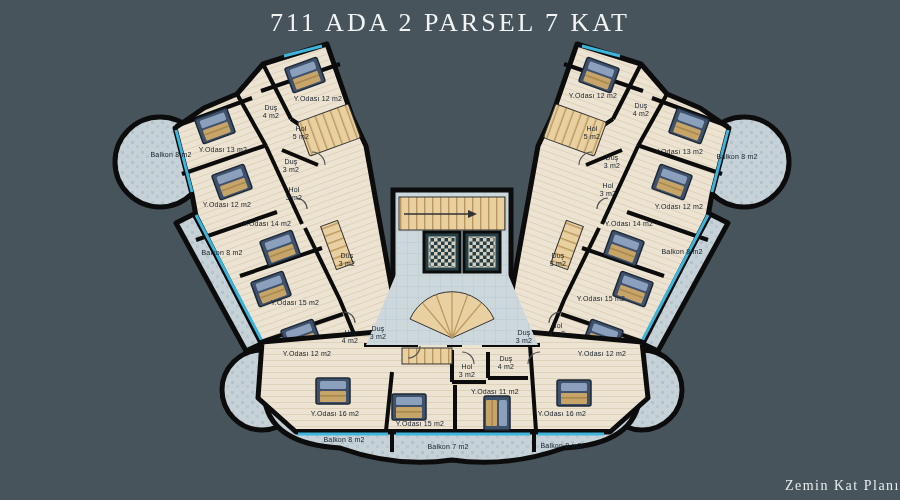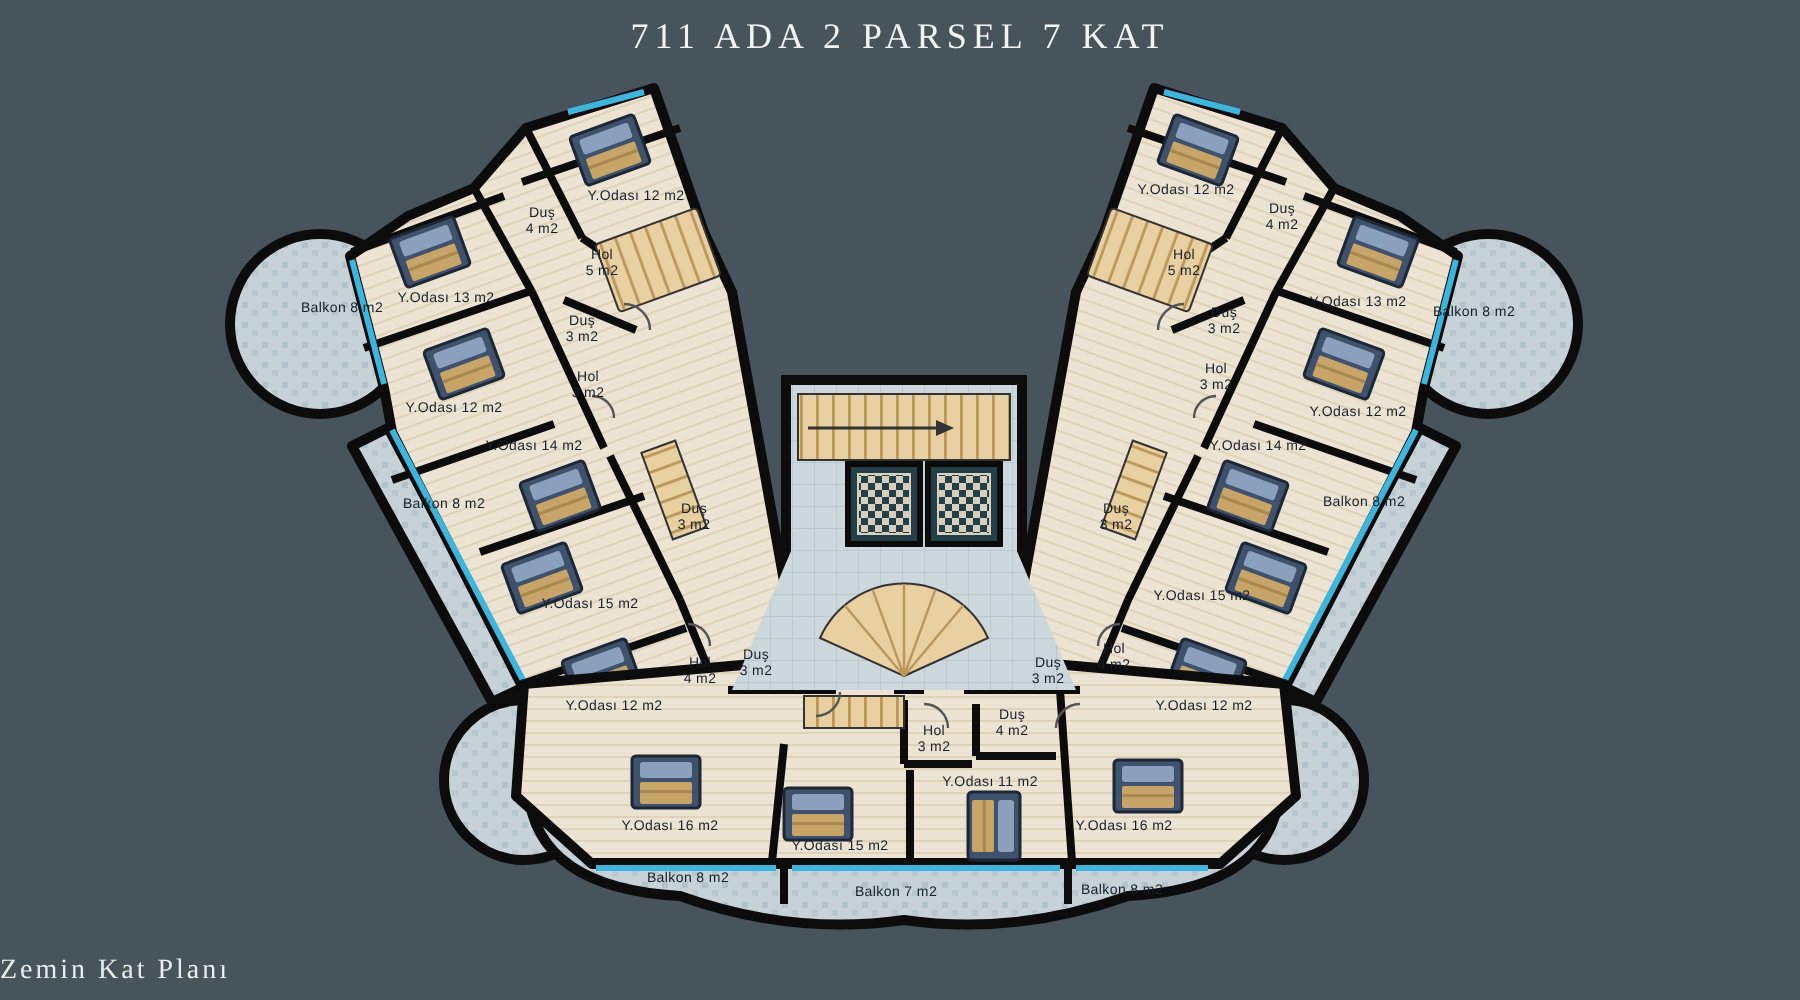--- a/index.html
+++ b/index.html
@@ -1,21 +1,21 @@
 <!DOCTYPE html>
 <html><head>
 <meta charset="utf-8">
 <style>
   html,body{margin:0;padding:0;background:#2f383d;}
   .stage{position:relative;width:900px;height:500px;background:#47545b;overflow:hidden;
          font-family:"Liberation Sans",sans-serif;}
   .plan-title{position:absolute;top:8px;left:0;right:0;text-align:center;
-    font-family:"Liberation Serif",serif;font-size:18px;letter-spacing:3px;
+    font-family:"Liberation Serif",serif;font-size:26px;letter-spacing:3px;
     color:#f2f4f4;z-index:3;}
-  .floor-caption{position:absolute;bottom:6px;left:0;right:0;text-align:left;
+  .floor-caption{position:absolute;bottom:6px;left:0;right:0;text-align:right;
     font-family:"Liberation Serif",serif;font-size:14px;letter-spacing:1.5px;
     color:#e8ecec;z-index:3;}
   svg.plan{position:absolute;left:0;top:0;z-index:1;}
   #labels{position:absolute;left:0;top:0;width:900px;height:500px;z-index:2;pointer-events:none;}
   .room-label{position:absolute;transform:translate(-50%,-50%);
     font-size:7px;line-height:1.2;color:#16202c;text-align:center;white-space:pre;
     letter-spacing:.2px;}
 </style>
 </head>
 <body>

